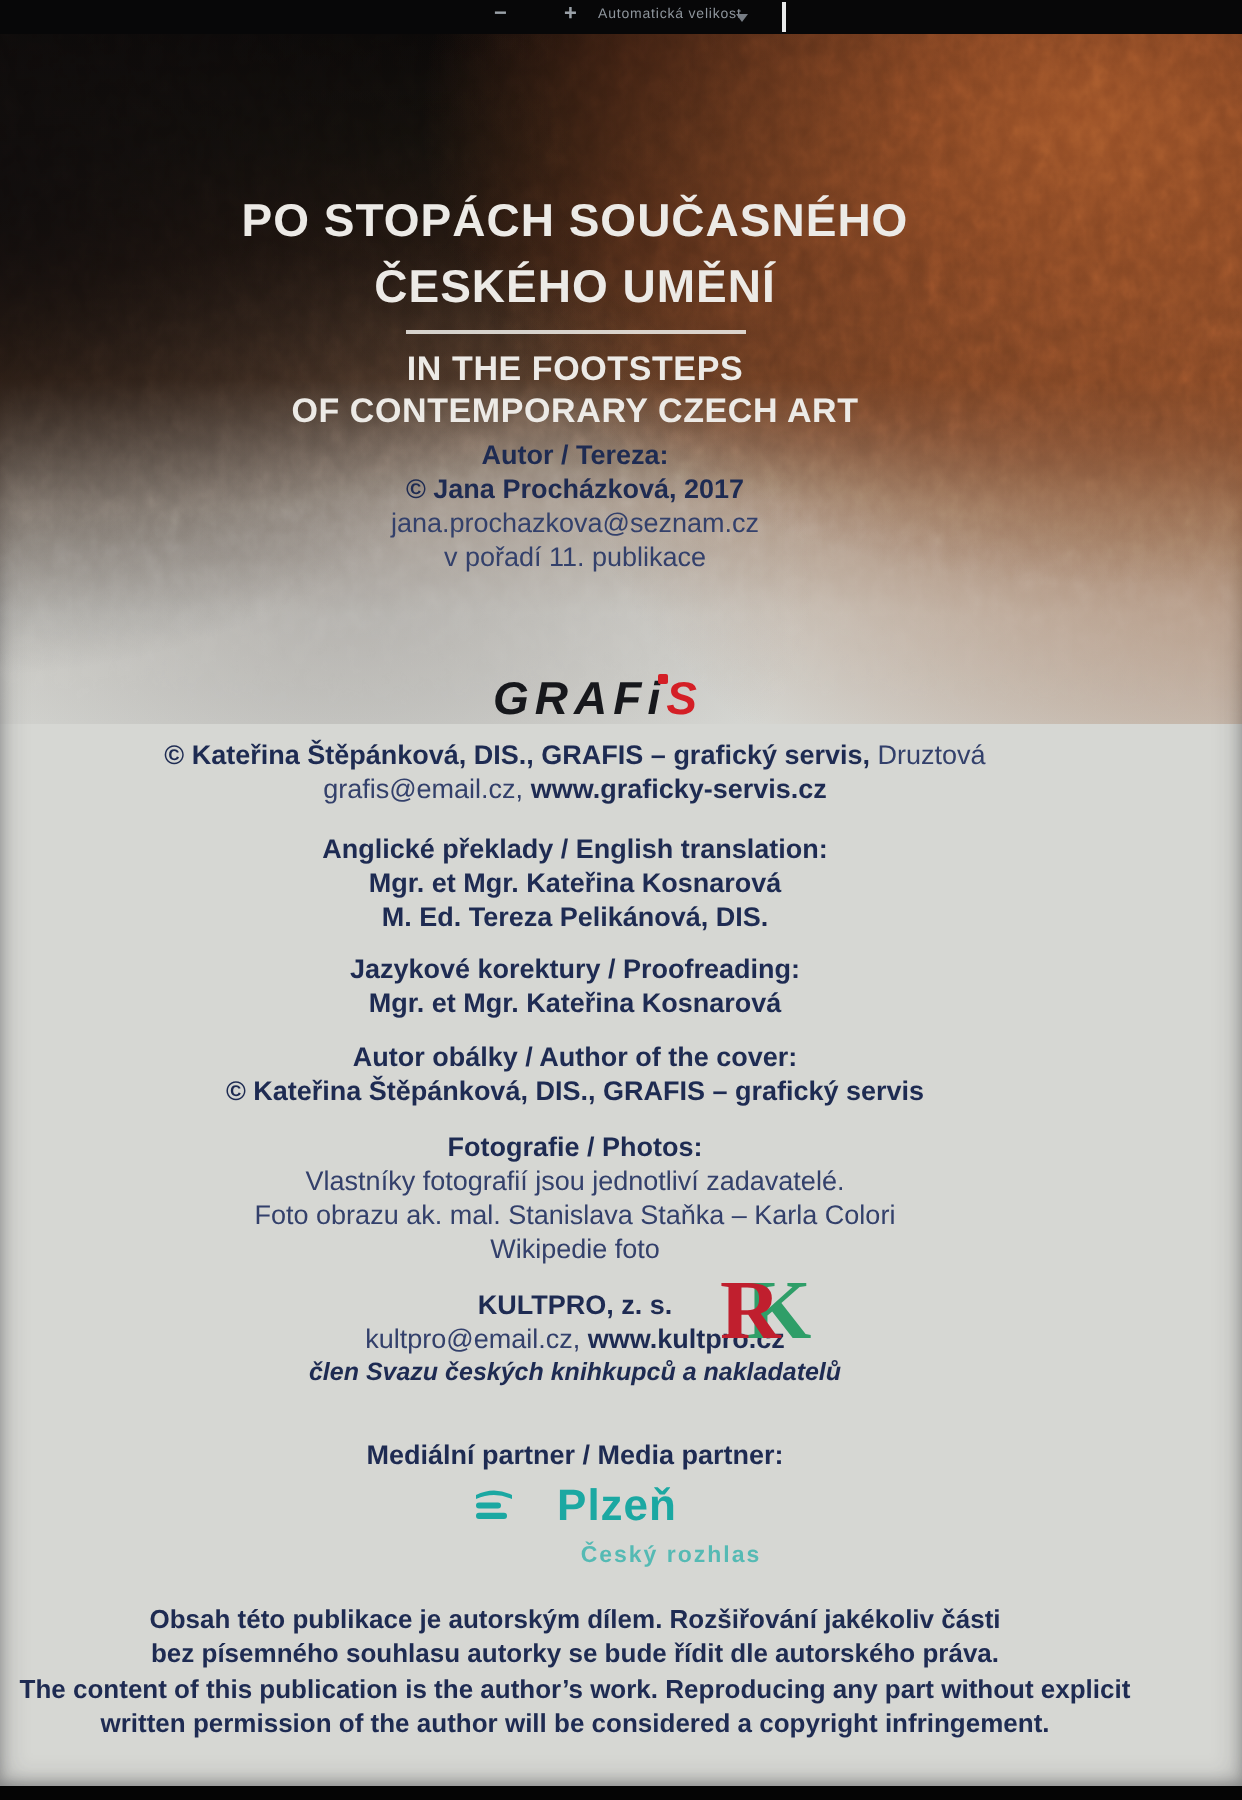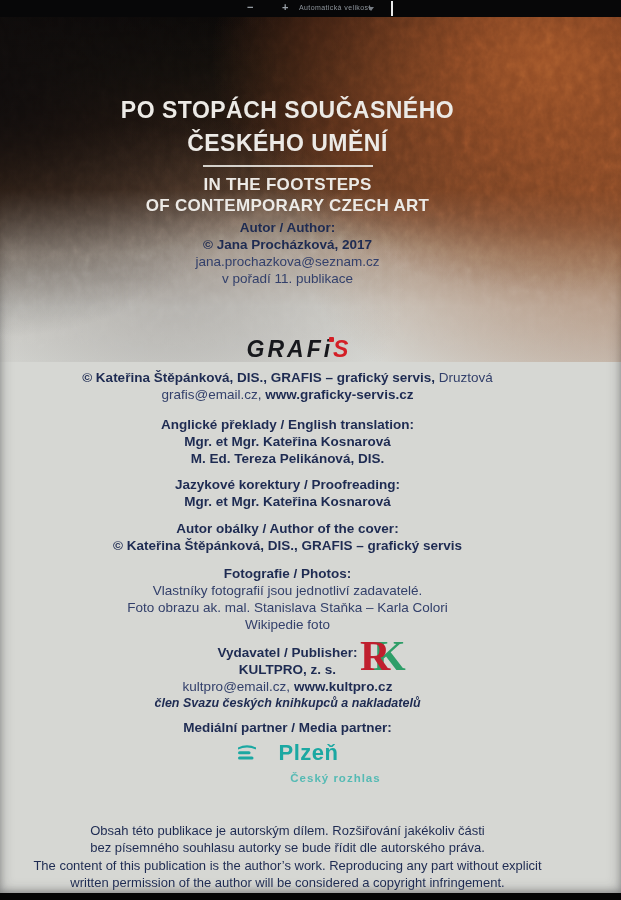--- a/index.html
+++ b/index.html
@@ -80,21 +80,21 @@
   }
   .kultpro-logo .k{left:13px;color:#2f9e68;z-index:1;}
   .kultpro-logo .r{left:0;color:#c01f2e;z-index:2;}
   
   .plzen-row{top:727px;}
   .plzen-inner{display:inline-flex;align-items:center;gap:22px;}
   .cro-bars{display:inline-block;}
   .plzen-name{color:#1ba8a2;font-weight:bold;font-size:22px;letter-spacing:.5px;}
   .cro-name{top:753px;color:#55bab4;font-weight:bold;font-size:11.5px;letter-spacing:1px;margin-left:48px;}
   
-  .copy{font-size:13px;line-height:16.5px;font-weight:normal;margin-top:21px;}
+  .copy{font-size:13px;line-height:16.5px;font-weight:bold;}
 </style>
 </head>
 <body>
 
 <div class="toolbar">
   <span class="tb-btn tb-minus">−</span>
   <span class="tb-btn tb-plus">+</span>
   <span class="tb-zoom-label">Automatická velikost</span>
   <span class="tb-caret"></span>
   <span class="tb-cursor"></span>
@@ -123,21 +123,21 @@
 
   <div class="blk title-block">
     <div>PO STOPÁCH SOUČASNÉHO</div>
     <div>ČESKÉHO UMĚNÍ</div>
     <span class="title-sep"></span>
     <div class="subtitle">IN THE FOOTSTEPS</div>
     <div class="subtitle">OF CONTEMPORARY CZECH ART</div>
   </div>
 
   <div class="blk" style="top:202px">
-    <div class="b">Autor / Author:</div>
+    <div class="b">Autor / Tereza:</div>
     <div class="b">© Jana Procházková, 2017</div>
     <div class="light">jana.prochazkova@seznam.cz</div>
     <div class="light">v pořadí 11. publikace</div>
   </div>
 
   <div class="grafis">
     <span class="dark">GRAF</span><span class="iwrap"><span>i</span><span class="idot"></span></span><span class="red">S</span>
   </div>
   <div class="blk" style="top:352px">
     <div><span class="b">© Kateřina Štěpánková, DIS., GRAFIS – grafický servis,</span>
@@ -163,21 +163,20 @@
   </div>
 
   <div class="blk" style="top:548px">
     <div class="b">Fotografie / Photos:</div>
     <div class="light">Vlastníky fotografií jsou jednotliví zadavatelé.</div>
     <div class="light">Foto obrazu ak. mal. Stanislava Staňka – Karla Colori</div>
     <div class="light">Wikipedie foto</div>
   </div>
 
   <div class="blk" style="top:627px">
-    <div class="b">Vydavatel / Publisher:</div>
     <div class="b">KULTPRO, z. s.</div>
     <div><span class="light">kultpro@email.cz,</span>
       <span class="b">www.kultpro.cz</span></div>
     <div class="b" style="font-style:italic;font-size:12.5px">člen Svazu českých knihkupců a nakladatelů</div>
   </div>
   <div class="kultpro-logo">
     <span class="k">K</span>
     <span class="r">R</span>
   </div>
 

